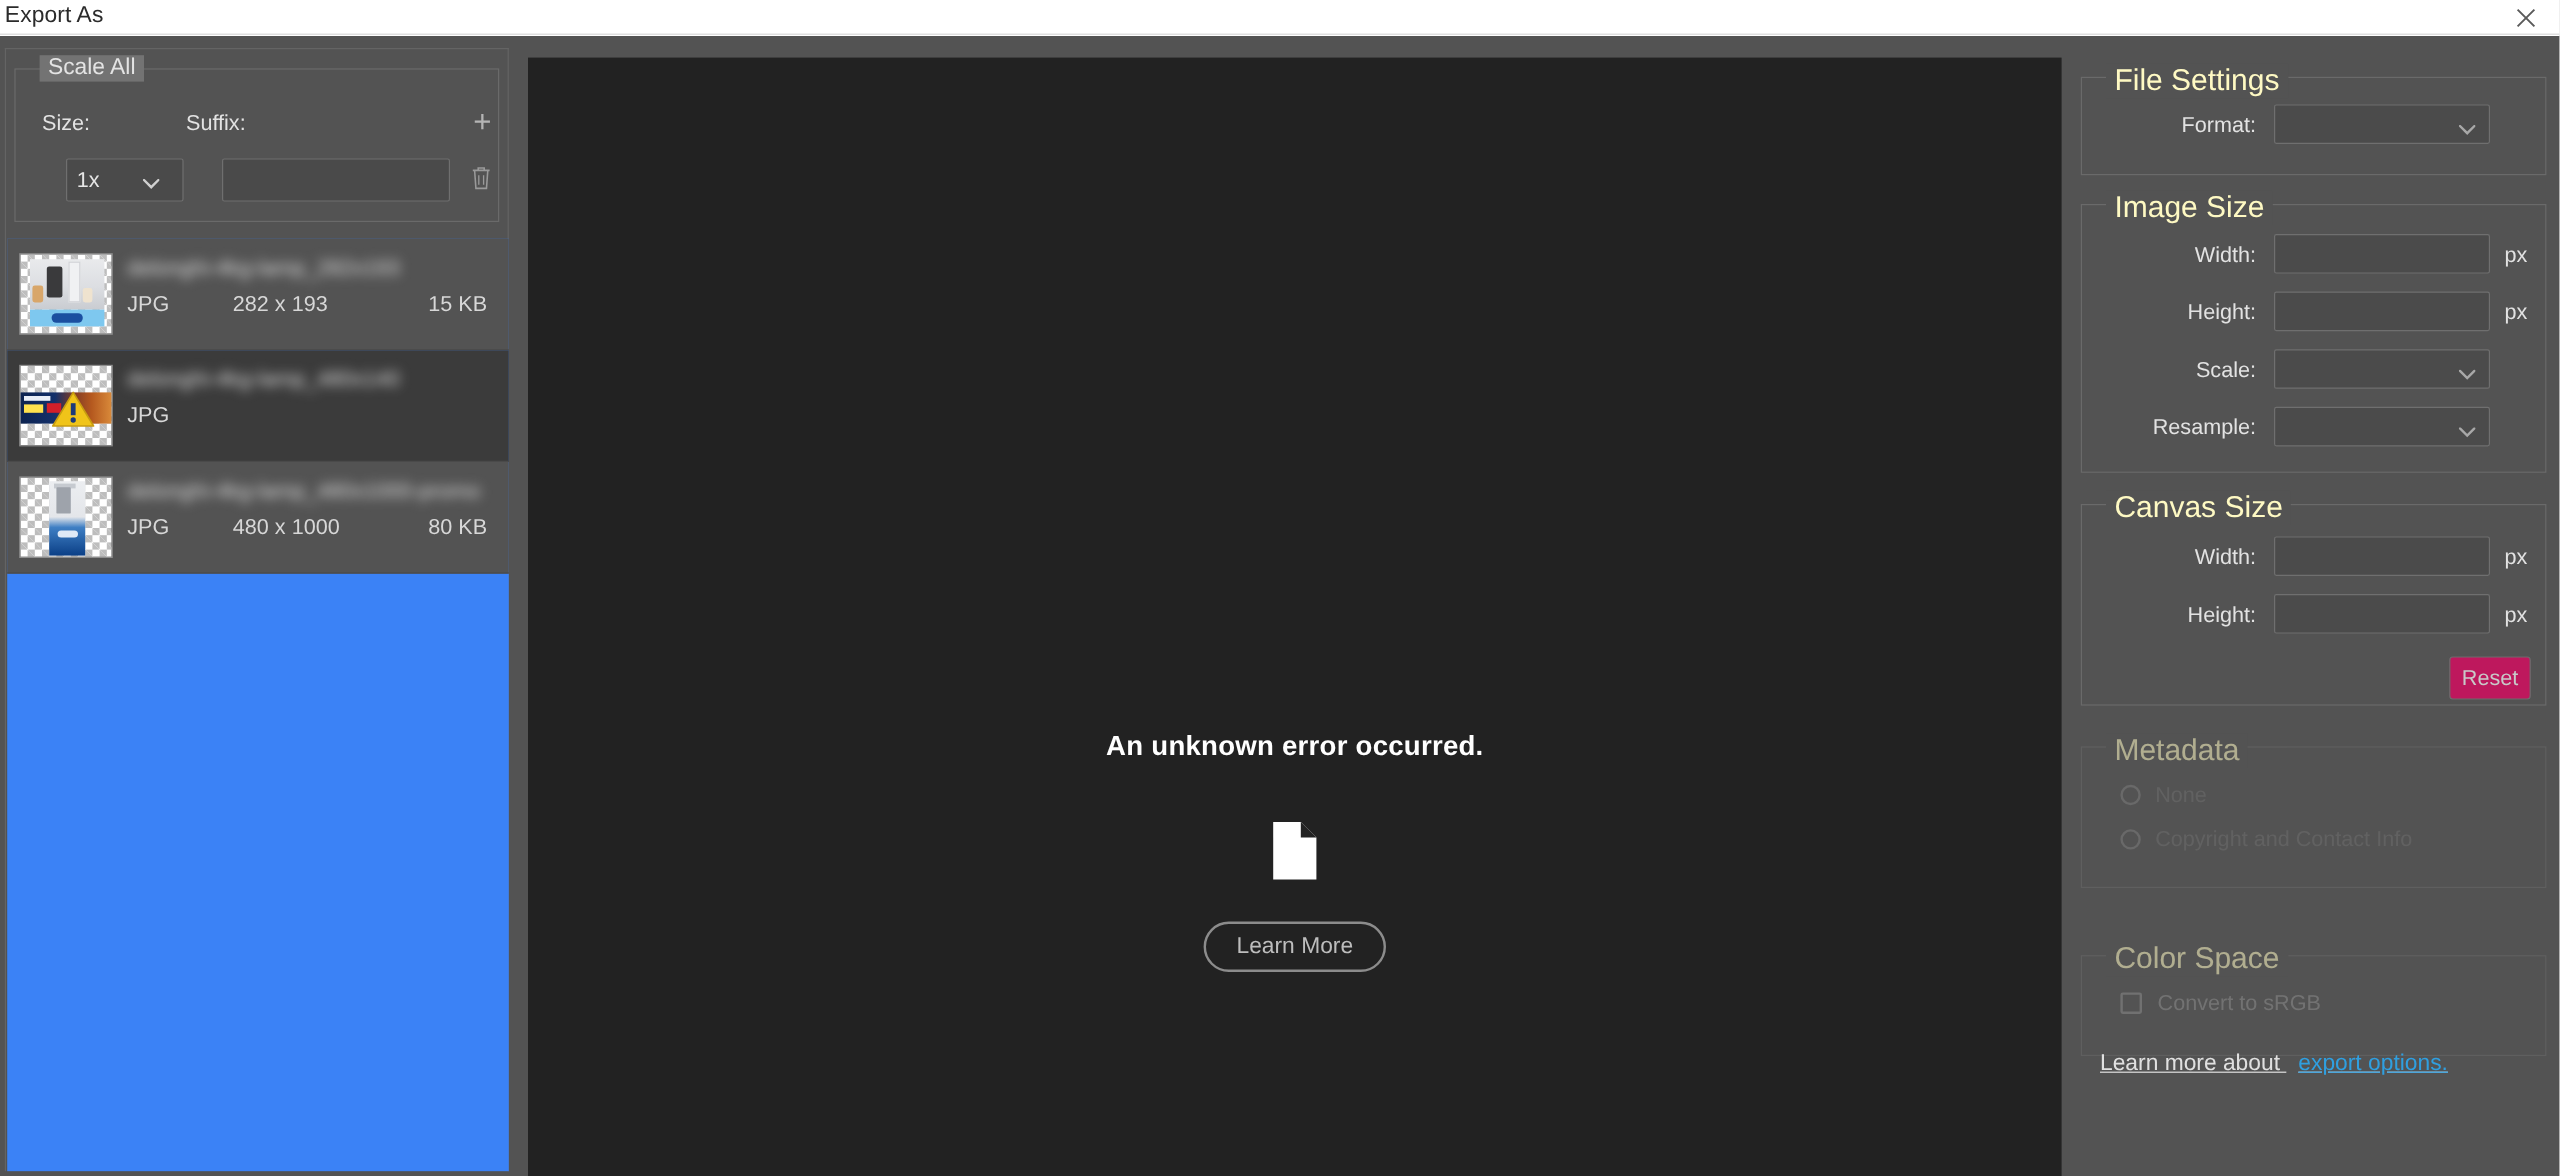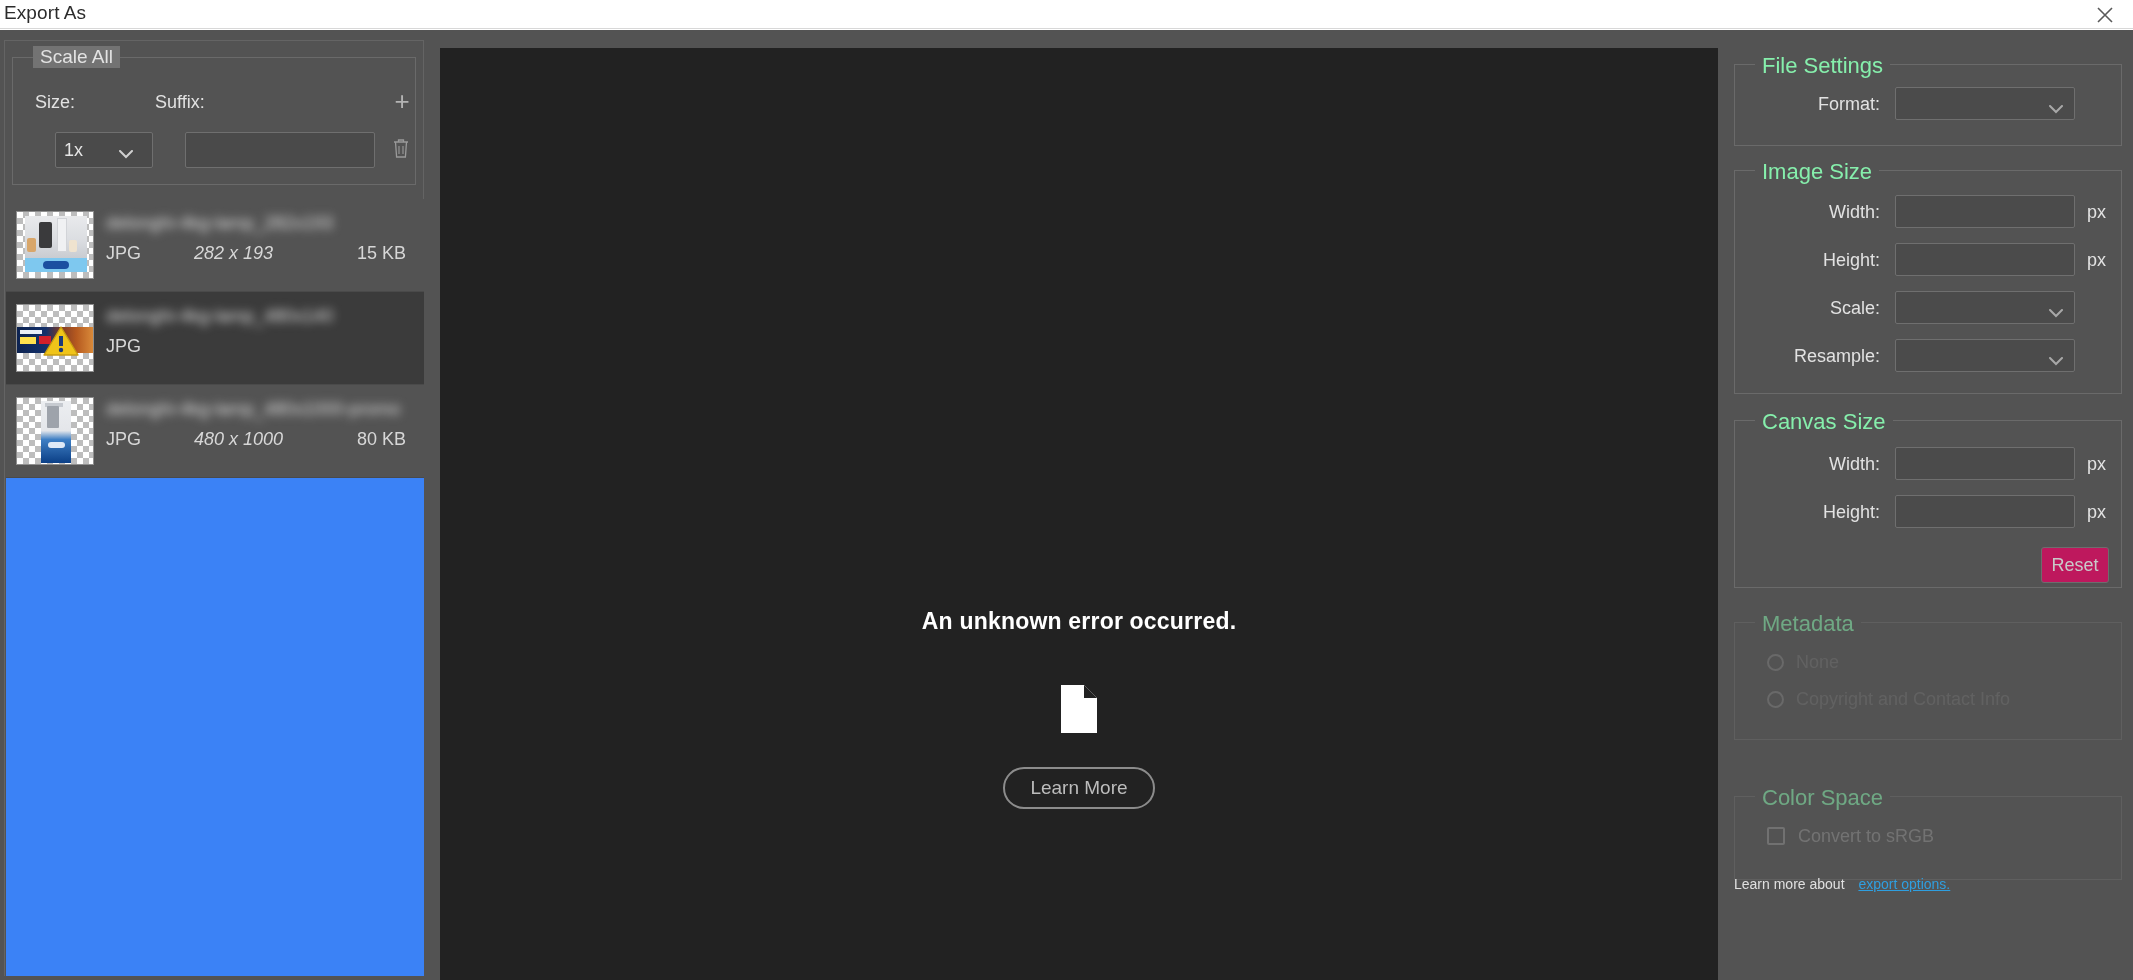--- a/index.html
+++ b/index.html
@@ -147,21 +147,21 @@
 
   .file-name {
     position: absolute; left: 100px; top: 14px;
     font-size: 18px; color: #d9d9d9;
     filter: blur(5px);
     white-space: nowrap;
     user-select: none;
   }
   .file-meta { position: absolute; left: 100px; top: 44px; width: 310px; height: 24px;}
   .meta-type { position:absolute; left: 0; top: 0; font-size: 18px; color: #d7d7d7;}
-  .meta-dims { position:absolute; left: 88px; top: 0; font-size: 18px; color: #d7d7d7; font-style: italic;}
+  .meta-dims { position:absolute; left: 88px; top: 0; font-size: 18px; color: #d7d7d7;}
   .meta-size { position:absolute; right: 10px; top: 0; font-size: 18px; color: #d7d7d7;}
 
   
   .canvas-area {
     position: absolute; left: 440px; top: 18px; width: 1278px; height: 932px;
     background: #222222;
   }
   .error-block {
     position: absolute; left: 0; right: 0; top: 560px;
     display: flex; flex-direction: column; align-items: center;
@@ -184,21 +184,21 @@
   .right-panel {
     position: absolute; left: 1726px; top: 10px; width: 400px; height: 936px;
   }
   .rp-group {
     position: absolute; left: 8px; width: 388px;
     border: 1px solid #6a6a6a;
   }
   .rp-legend {
     position: absolute; top: -12px; left: 20px;
     background: #535353; padding: 0 7px;
-    font-size: 22px; color: #86efac; white-space: nowrap;
+    font-size: 25px; color: #fef9c3; white-space: nowrap;
   }
   .rp-row { position: absolute; left: 0; width: 388px; height: 38px; }
   .rp-label {
     position: absolute; right: 243px; top: 7px;
     font-size: 18px; color: #e2e2e2; white-space: nowrap;
   }
   .rp-field {
     position: absolute; left: 160px; top: 0; width: 180px; height: 33px;
     background: #4b4b4b; border: 1px solid #6f6f6f; border-radius: 2px;
   }
@@ -219,21 +219,21 @@
     border: 2px solid #7b7b7b; background: transparent;
   }
   .radio-lbl { font-size: 18px; color: #6e6e6e; }
   .disabled-dim { opacity: .55; }
   .check-row { position:absolute; left: 32px; height: 30px; display:flex; align-items:center; gap: 13px;}
   .check-box {
     width: 18px; height: 18px; border: 2px solid #8a8a8a; border-radius: 2px; background: transparent;
   }
   .check-lbl { font-size: 18px; color: #8d8d8d; }
   .learn-line {
-    position: absolute; left: 8px; font-size: 14px; color: #e0e0e0; white-space: nowrap;
+    position: absolute; left: 24px; font-size: 19px; color: #e0e0e0; white-space: nowrap; text-decoration: underline;
   }
   .learn-link { color: #2f9fe0; text-decoration: underline; cursor: pointer; margin-left: 10px; }
 </style>
 </head>
 <body>
 
 <div class="window">
 
   <div class="titlebar">
     <div class="titlebar-text">Export As</div>

